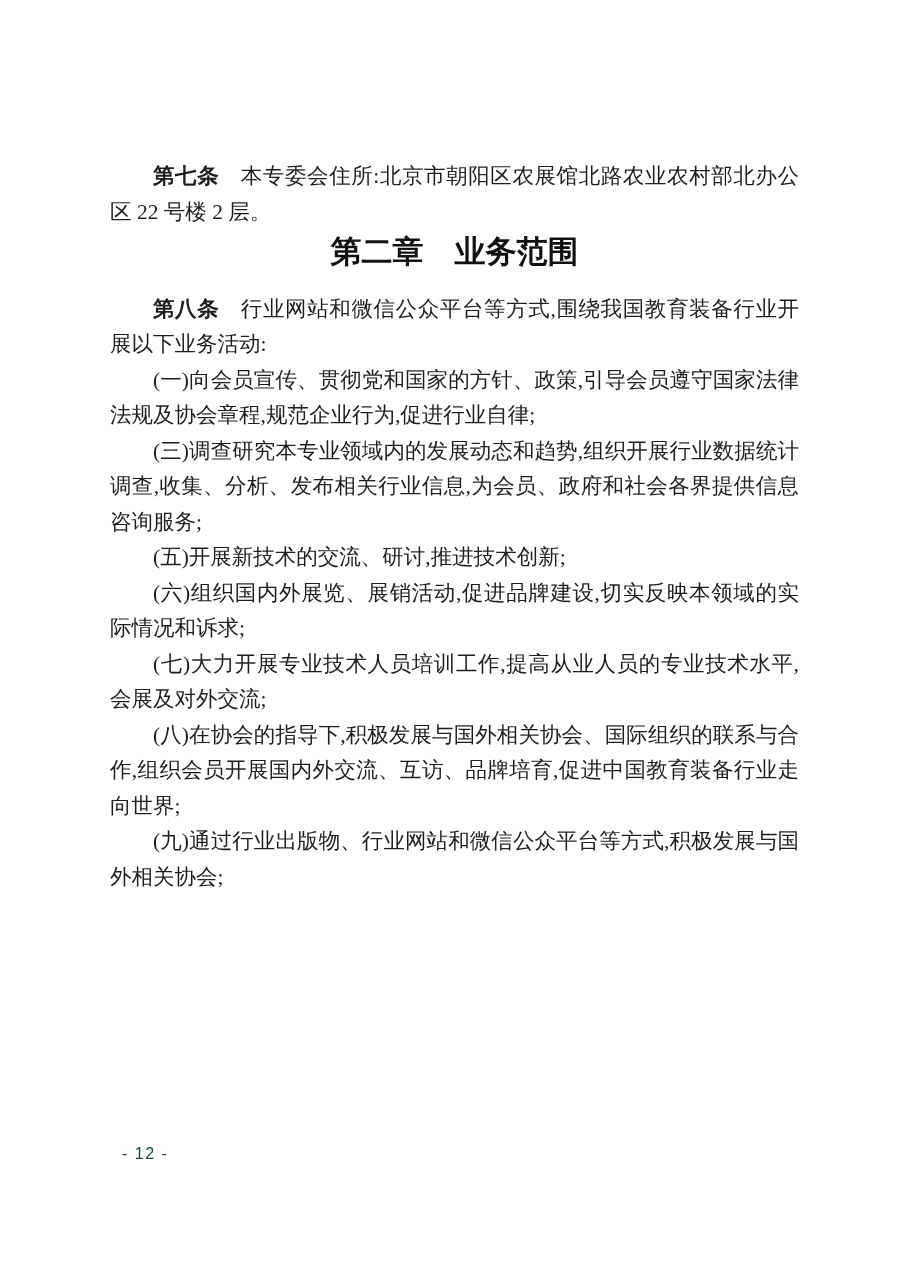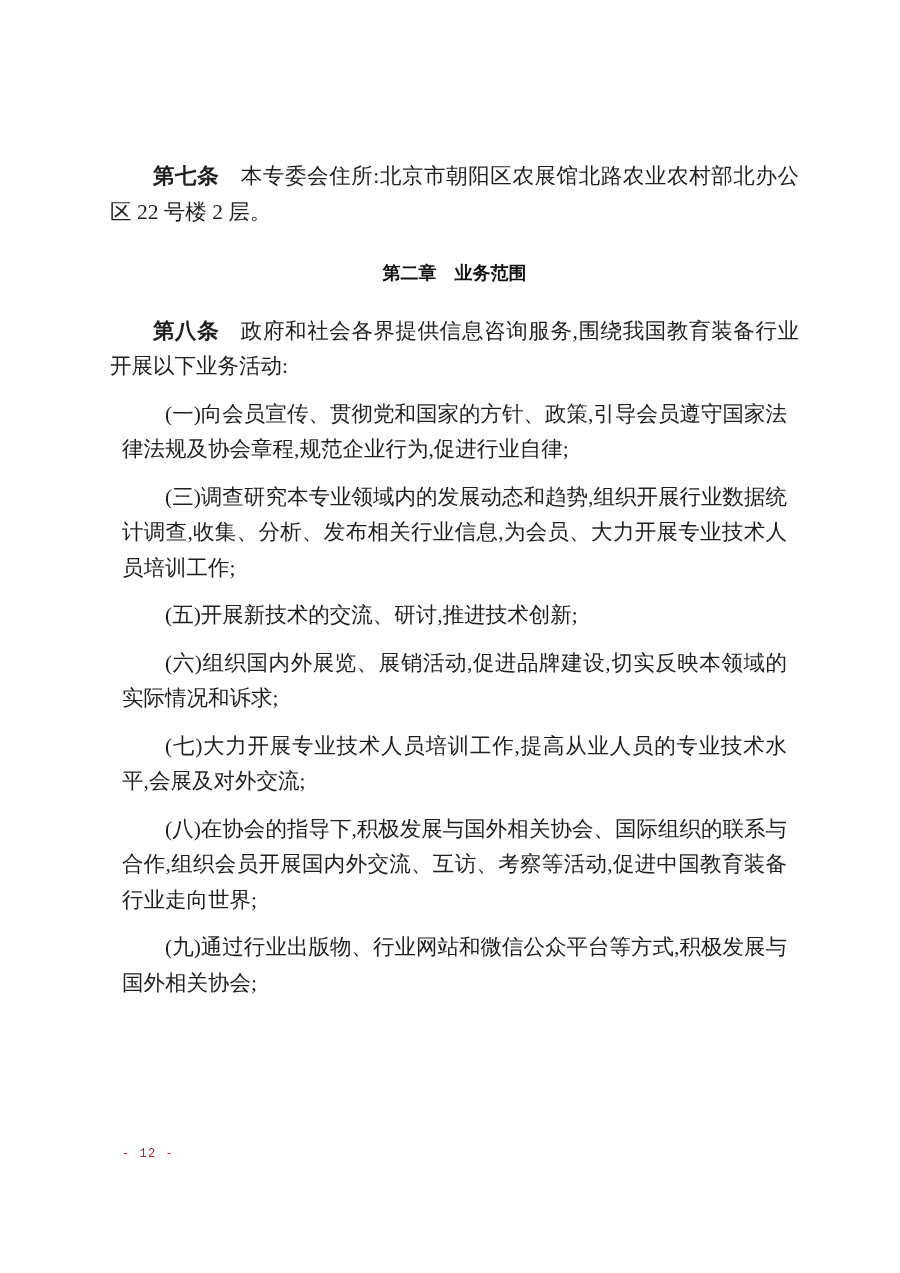--- a/index.html
+++ b/index.html
@@ -29,61 +29,61 @@
   .para {
     margin: 0;
     text-indent: 2em;
   }
   .article-label {
     font-weight: bold;
     font-family: "Liberation Sans", sans-serif;
     margin-right: 1em;
   }
   .chapter-heading {
-    margin: 26px 0 22px 0;
+    margin: 4px 0 22px 0;
     text-align: center;
     text-indent: 0;
     font-weight: bold;
     font-family: "Liberation Sans", sans-serif;
-    font-size: 18px;
+    font-size: 31px;
     line-height: 35.5px;
     color: #111111;
   }
   .items .para {
-    margin: 12px;
+    margin: 0;
   }
   .page-number {
     position: absolute;
     left: 122px;
     top: 1142px;
-    font-size: 12px;
+    font-size: 16px;
     line-height: 24px;
     letter-spacing: 1.5px;
-    color: #b91c1c;
-    font-family: Liberation Mono, monospace;
+    color: #14532d;
+    font-family: Liberation Sans, sans-serif;
   }
 </style>
 </head>
 <body>
 
 <div class="page">
   <div class="content">
 
     <p class="para"><span class="article-label">第七条</span><span>本专委会住所:北京市朝阳区农展馆北路农业农村部北办公区 22 号楼 2 层。</span></p>
 
     <h2 class="chapter-heading">第二章　业务范围</h2>
 
-    <p class="para"><span class="article-label">第八条</span><span>政府和社会各界提供信息咨询服务,围绕我国教育装备行业开展以下业务活动:</span></p>
+    <p class="para"><span class="article-label">第八条</span><span>行业网站和微信公众平台等方式,围绕我国教育装备行业开展以下业务活动:</span></p>
 
     <div class="items">
       <p class="para">(一)向会员宣传、贯彻党和国家的方针、政策,引导会员遵守国家法律法规及协会章程,规范企业行为,促进行业自律;</p>
-      <p class="para">(三)调查研究本专业领域内的发展动态和趋势,组织开展行业数据统计调查,收集、分析、发布相关行业信息,为会员、大力开展专业技术人员培训工作;</p>
+      <p class="para">(三)调查研究本专业领域内的发展动态和趋势,组织开展行业数据统计调查,收集、分析、发布相关行业信息,为会员、政府和社会各界提供信息咨询服务;</p>
       <p class="para">(五)开展新技术的交流、研讨,推进技术创新;</p>
       <p class="para">(六)组织国内外展览、展销活动,促进品牌建设,切实反映本领域的实际情况和诉求;</p>
       <p class="para">(七)大力开展专业技术人员培训工作,提高从业人员的专业技术水平,会展及对外交流;</p>
-      <p class="para">(八)在协会的指导下,积极发展与国外相关协会、国际组织的联系与合作,组织会员开展国内外交流、互访、考察等活动,促进中国教育装备行业走向世界;</p>
+      <p class="para">(八)在协会的指导下,积极发展与国外相关协会、国际组织的联系与合作,组织会员开展国内外交流、互访、品牌培育,促进中国教育装备行业走向世界;</p>
       <p class="para">(九)通过行业出版物、行业网站和微信公众平台等方式,积极发展与国外相关协会;</p>
     </div>
 
   </div>
 
   <div class="page-number">- 12 -</div>
 </div>
 
 </body></html>

